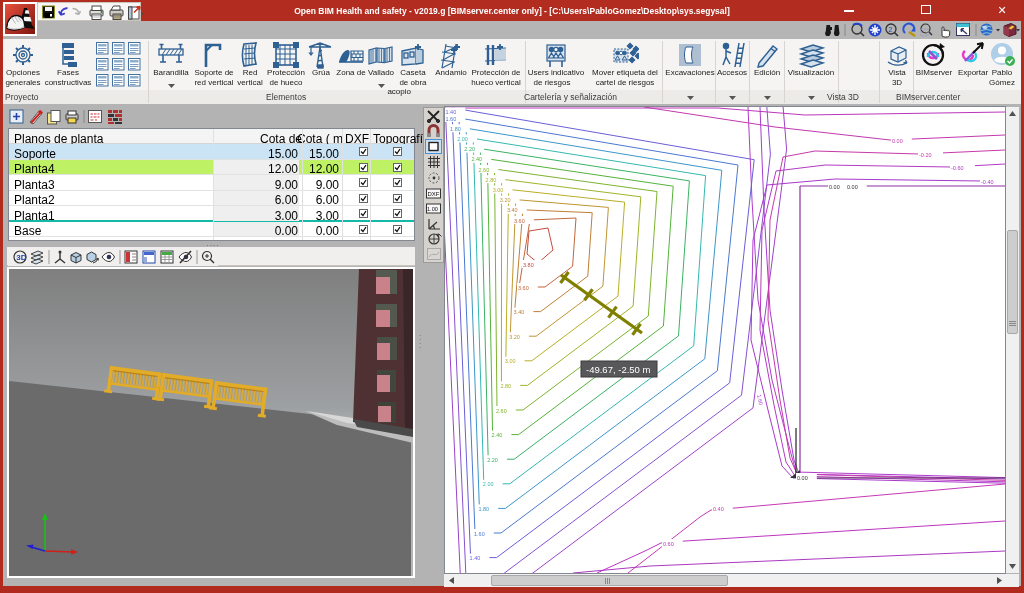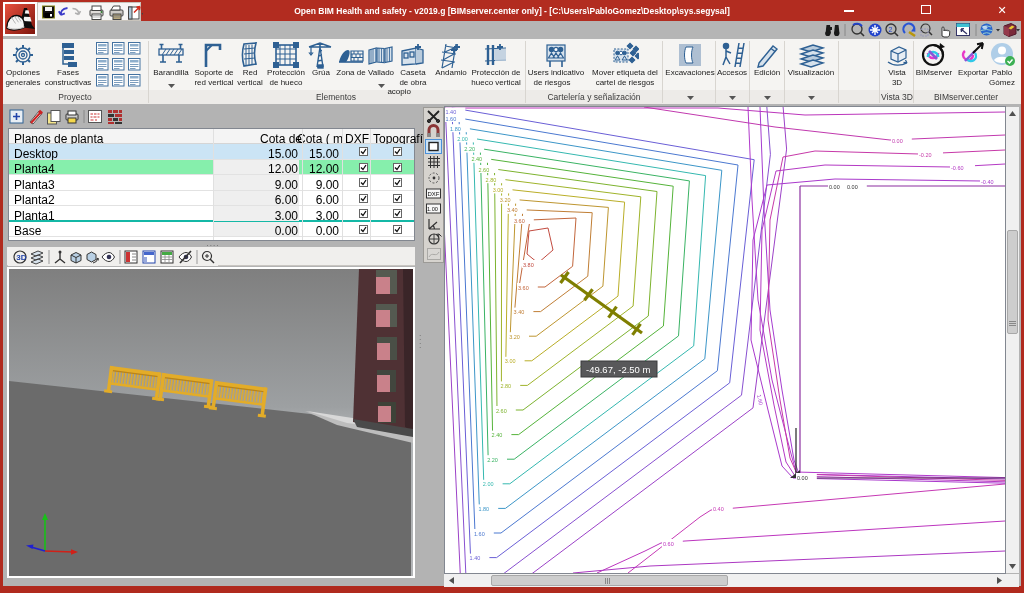--- a/index.html
+++ b/index.html
@@ -1,20 +1,20 @@
 <!DOCTYPE html>
 <html><head><meta charset="utf-8">
 <style>
 * { margin:0; padding:0; box-sizing:border-box; }
 html,body { width:1024px; height:593px; overflow:hidden; }
 body { font-family:"Liberation Sans", sans-serif; position:relative; background:#B3B3B3; }
 .abs { position:absolute; }
 svg { display:block; }
 .rlab { font-size:8px; color:#1a1a1a; text-align:center; line-height:9.3px; white-space:nowrap; }
-.glab { font-size:8.5px; color:#3a3a3a; text-align:center; }
+.glab { font-size:8.5px; color:#3a3a3a; }
 </style></head>
 <body>
 
 <div class="abs" style="left:0;top:0;width:1024px;height:593px;border:1px solid #5E0F0A;"></div>
 <div class="abs" style="left:0;top:0;width:1024px;height:21px;background:#B22C20;"></div>
 <div class="abs" style="left:0;top:0;width:3px;height:593px;background:#B02A1E;"></div>
 <div class="abs" style="left:1021px;top:0;width:3px;height:593px;background:#B02A1E;"></div>
 <div class="abs" style="left:0;top:586px;width:1024px;height:7px;background:#B02A1E;"></div>
 <div class="abs" style="left:152px;top:6px;width:720px;color:#fff;font-size:8.5px;font-weight:bold;text-align:center;white-space:nowrap;">Open BIM Health and safety - v2019.g [BIMserver.center only] - [C:\Users\PabloGomez\Desktop\sys.segysal]</div>
 <div class="abs" style="left:844px;top:10px;width:10px;height:1.5px;background:#fff;"></div>
@@ -465,34 +465,34 @@
   </svg>
 <div class="abs" style="left:8px;top:128px;width:407px;height:113px;background:#fff;border:1px solid #828790;font-size:12px;color:#000;">
     <div class="abs" style="left:0;top:0;width:405px;height:15px;background:#F4F4F4;border-bottom:1px solid #D5D5D5;">
       <span class="abs" style="left:5px;top:3px;">Planos de planta</span>
       <span class="abs" style="left:196px;top:3px;width:97px;text-align:right;">Cota de referencia ( m )</span>
       <span class="abs" style="left:288px;top:3px;width:46px;text-align:right;">Cota ( m )</span>
       <span class="abs" style="left:335px;top:3px;width:26px;text-align:center;">DXF</span>
       <span class="abs" style="left:364px;top:3px;width:48px;text-align:center;">Topografía</span>
     </div>
     <div class="abs" style="left:0;top:15px;width:405px;height:15.5px;background:#CBE4F5;border-bottom:1px solid #E2E2E2;">
-      <span class="abs" style="left:5px;top:2.5px;">Desktop</span>
+      <span class="abs" style="left:5px;top:2.5px;">Soporte</span>
       <div class="abs" style="left:204px;top:0;width:86px;height:14.5px;background:#CBE4F5;"></div>
       <span class="abs" style="left:205px;top:2.5px;width:84px;text-align:right;">15.00</span>
       <span class="abs" style="left:294px;top:2.5px;width:36px;text-align:right;">15.00</span>
       <svg class="abs" style="left:350px;top:3px" width="9" height="9">
         <rect x="0.5" y="0.5" width="8" height="8" fill="#fff" stroke="#666"></rect>
         <path d="M2 4.5 L4 6.5 L7 2" stroke="#111" stroke-width="1.3" fill="none"></path>
       </svg>
       <svg class="abs" style="left:384px;top:3px" width="9" height="9">
         <rect x="0.5" y="0.5" width="8" height="8" fill="#fff" stroke="#666"></rect>
         <path d="M2 4.5 L4 6.5 L7 2" stroke="#111" stroke-width="1.3" fill="none"></path>
       </svg>
     </div>
-    <div class="abs" style="left:0;top:30.5px;width:405px;height:15.5px;background:#86efac;border-bottom:1px solid #E2E2E2;">
+    <div class="abs" style="left:0;top:30.5px;width:405px;height:15.5px;background:#bef264;border-bottom:1px solid #E2E2E2;">
       <span class="abs" style="left:5px;top:2.5px;">Planta4</span>
       <div class="abs" style="left:204px;top:0;width:86px;height:14.5px;background:#EFEFEF;"></div>
       <span class="abs" style="left:205px;top:2.5px;width:84px;text-align:right;">12.00</span>
       <span class="abs" style="left:294px;top:2.5px;width:36px;text-align:right;">12.00</span>
       <svg class="abs" style="left:350px;top:3px" width="9" height="9">
         <rect x="0.5" y="0.5" width="8" height="8" fill="#fff" stroke="#666"></rect>
         <path d="M2 4.5 L4 6.5 L7 2" stroke="#111" stroke-width="1.3" fill="none"></path>
       </svg>
       <svg class="abs" style="left:384px;top:3px" width="9" height="9">
         <rect x="0.5" y="0.5" width="8" height="8" fill="#fff" stroke="#666"></rect>

